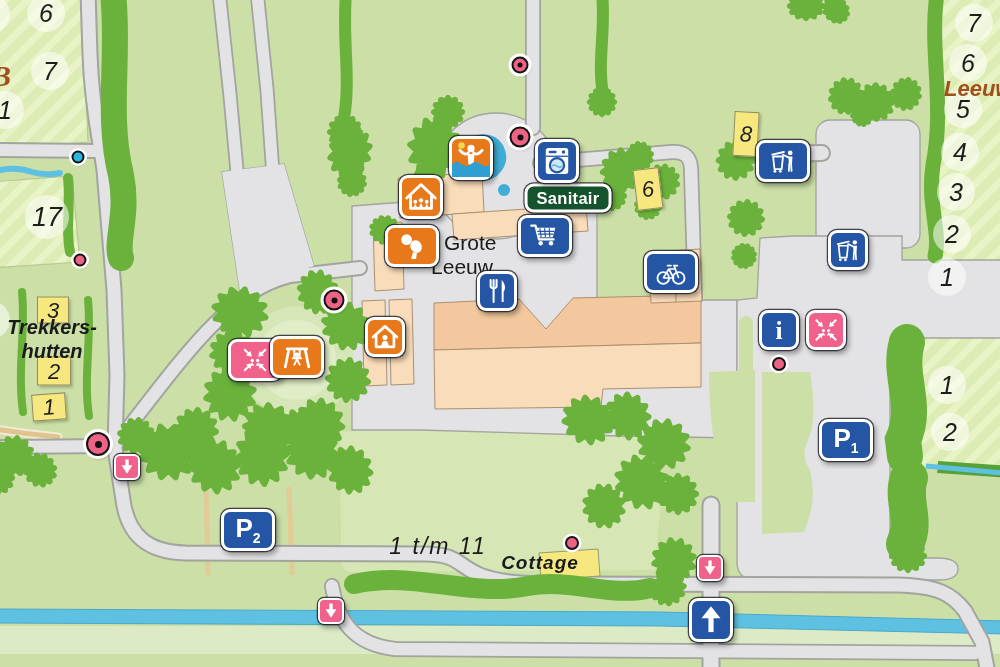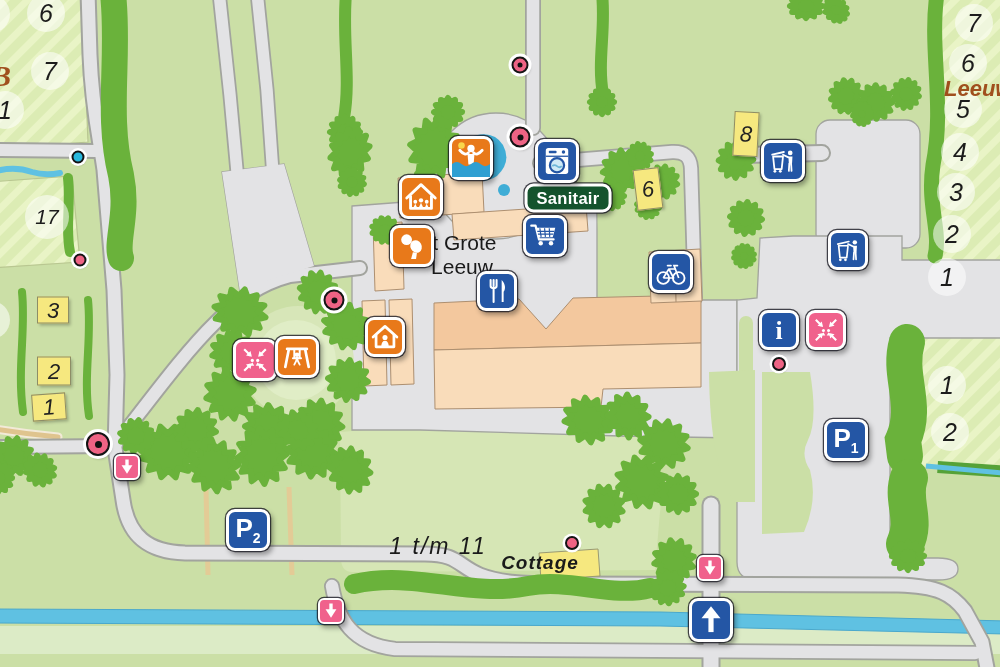--- a/index.html
+++ b/index.html
@@ -4,40 +4,40 @@
 <style>
   html,body{margin:0;padding:0;background:#888;}
   #stage{position:relative;width:1000px;height:667px;overflow:hidden;
          font-family:"Liberation Sans",sans-serif;background:#cbdfa6;}
   #terrain{position:absolute;left:0;top:0;}
   .pos{position:absolute;transform:translate(-50%,-50%);}
   
   .circle{width:38px;height:38px;border-radius:50%;background:rgba(255,255,255,.55);
           display:flex;align-items:center;justify-content:center;
           font-style:italic;font-size:25px;color:#1c1c1c;}
-  .circle.big{width:44px;height:44px;font-size:21px;}
+  .circle.big{width:44px;height:44px;font-size:27px;}
   
   .ybld{background:#f6e87f;border:1.5px solid #8d8d66;display:flex;align-items:center;
         justify-content:center;font-style:italic;font-size:22px;color:#222;
         box-shadow:1.5px 2px 3px rgba(0,0,0,.25);}
   
   .lbl{color:#1a1a1a;white-space:nowrap;text-align:center;}
   .italic{font-style:italic;}
   .brown{color:#a04f1d;font-weight:bold;font-style:italic;}
   
   .badge{background:#14532d;color:#fff;font-weight:bold;font-size:16.5px;
          padding:2px 9px;border:3px solid #fff;border-radius:9px;
          box-shadow:0 0 0 1.2px rgba(25,25,35,.8),2.5px 3.5px 5px rgba(0,0,0,.4);
          letter-spacing:.3px;}
   
   .ic{display:flex;align-items:center;justify-content:center;border:3px solid #fff;
       border-radius:9px;box-sizing:border-box;
       box-shadow:0 0 0 1.2px rgba(25,25,35,.8),2.5px 3.5px 5px rgba(0,0,0,.35);}
   .blue{background:#2456a5}.orange{background:#e8791a}.pinkbg{background:#f0618c}
-  .s44{width:44px;height:44px}.s42{width:44px;height:42px}.s40{width:40px;height:40px}
+  .s44{width:44px;height:44px}.s42{width:54px;height:42px}.s40{width:40px;height:40px}
   .s26{width:26px;height:26px;border-width:2.5px;border-radius:6px}
   .ic svg{display:block}
   .ptxt{color:#fff;font-weight:bold;font-size:26px;line-height:1;}
   .ptxt sub{font-size:14px;}
   
   .dot{border-radius:50%;box-sizing:border-box;background:#ee6384;border:2.5px solid #141414;
        box-shadow:0 0 0 3px #fff,1.5px 2.5px 3px rgba(0,0,0,.35);
        display:flex;align-items:center;justify-content:center;}
   .dot .core{width:7px;height:7px;border-radius:50%;background:#111;}
   .dot.small{border-width:2px;box-shadow:0 0 0 2.5px #fff,1px 2px 2px rgba(0,0,0,.3);}
@@ -263,20 +263,24 @@
     </div>
 <div class="pos ybld" style="left:746px;top:134px;width:23px;height:43px;transform:translate(-50%,-50%) rotate(3deg)">
       <span>8</span>
     </div>
 <div class="pos ybld" style="left:648px;top:189px;width:24px;height:39px;transform:translate(-50%,-50%) rotate(-7deg)">
       <span>6</span>
     </div>
 
 <div class="pos lbl brown" style="left:1px;top:76px;font-size:30px;font-family:'Liberation Serif',serif">B</div>
 <div class="lbl brown" style="position:absolute;left:944px;top:76px;font-size:22px">Leeuw</div>
+<div class="pos lbl italic" style="left:52px;top:339px;font-size:20px;font-weight:600;line-height:24px">
+  <div>Trekkers-</div>
+  <div>hutten</div>
+</div>
 <div class="pos lbl" style="left:462px;top:255px;font-size:21px;line-height:24px">
   <div>’t Grote</div>
   <div>Leeuw</div>
 </div>
 <div class="pos lbl italic" style="left:438px;top:546px;font-size:23px;letter-spacing:2px">1 t/m 11</div>
 <div class="pos lbl italic" style="left:540px;top:563px;font-size:19px;font-weight:600;letter-spacing:1px">Cottage</div>
 
 <div class="pos badge" style="left:568px;top:198px">Sanitair</div>
 
 <div class="pos ic orange s44" style="left:471px;top:158px">

